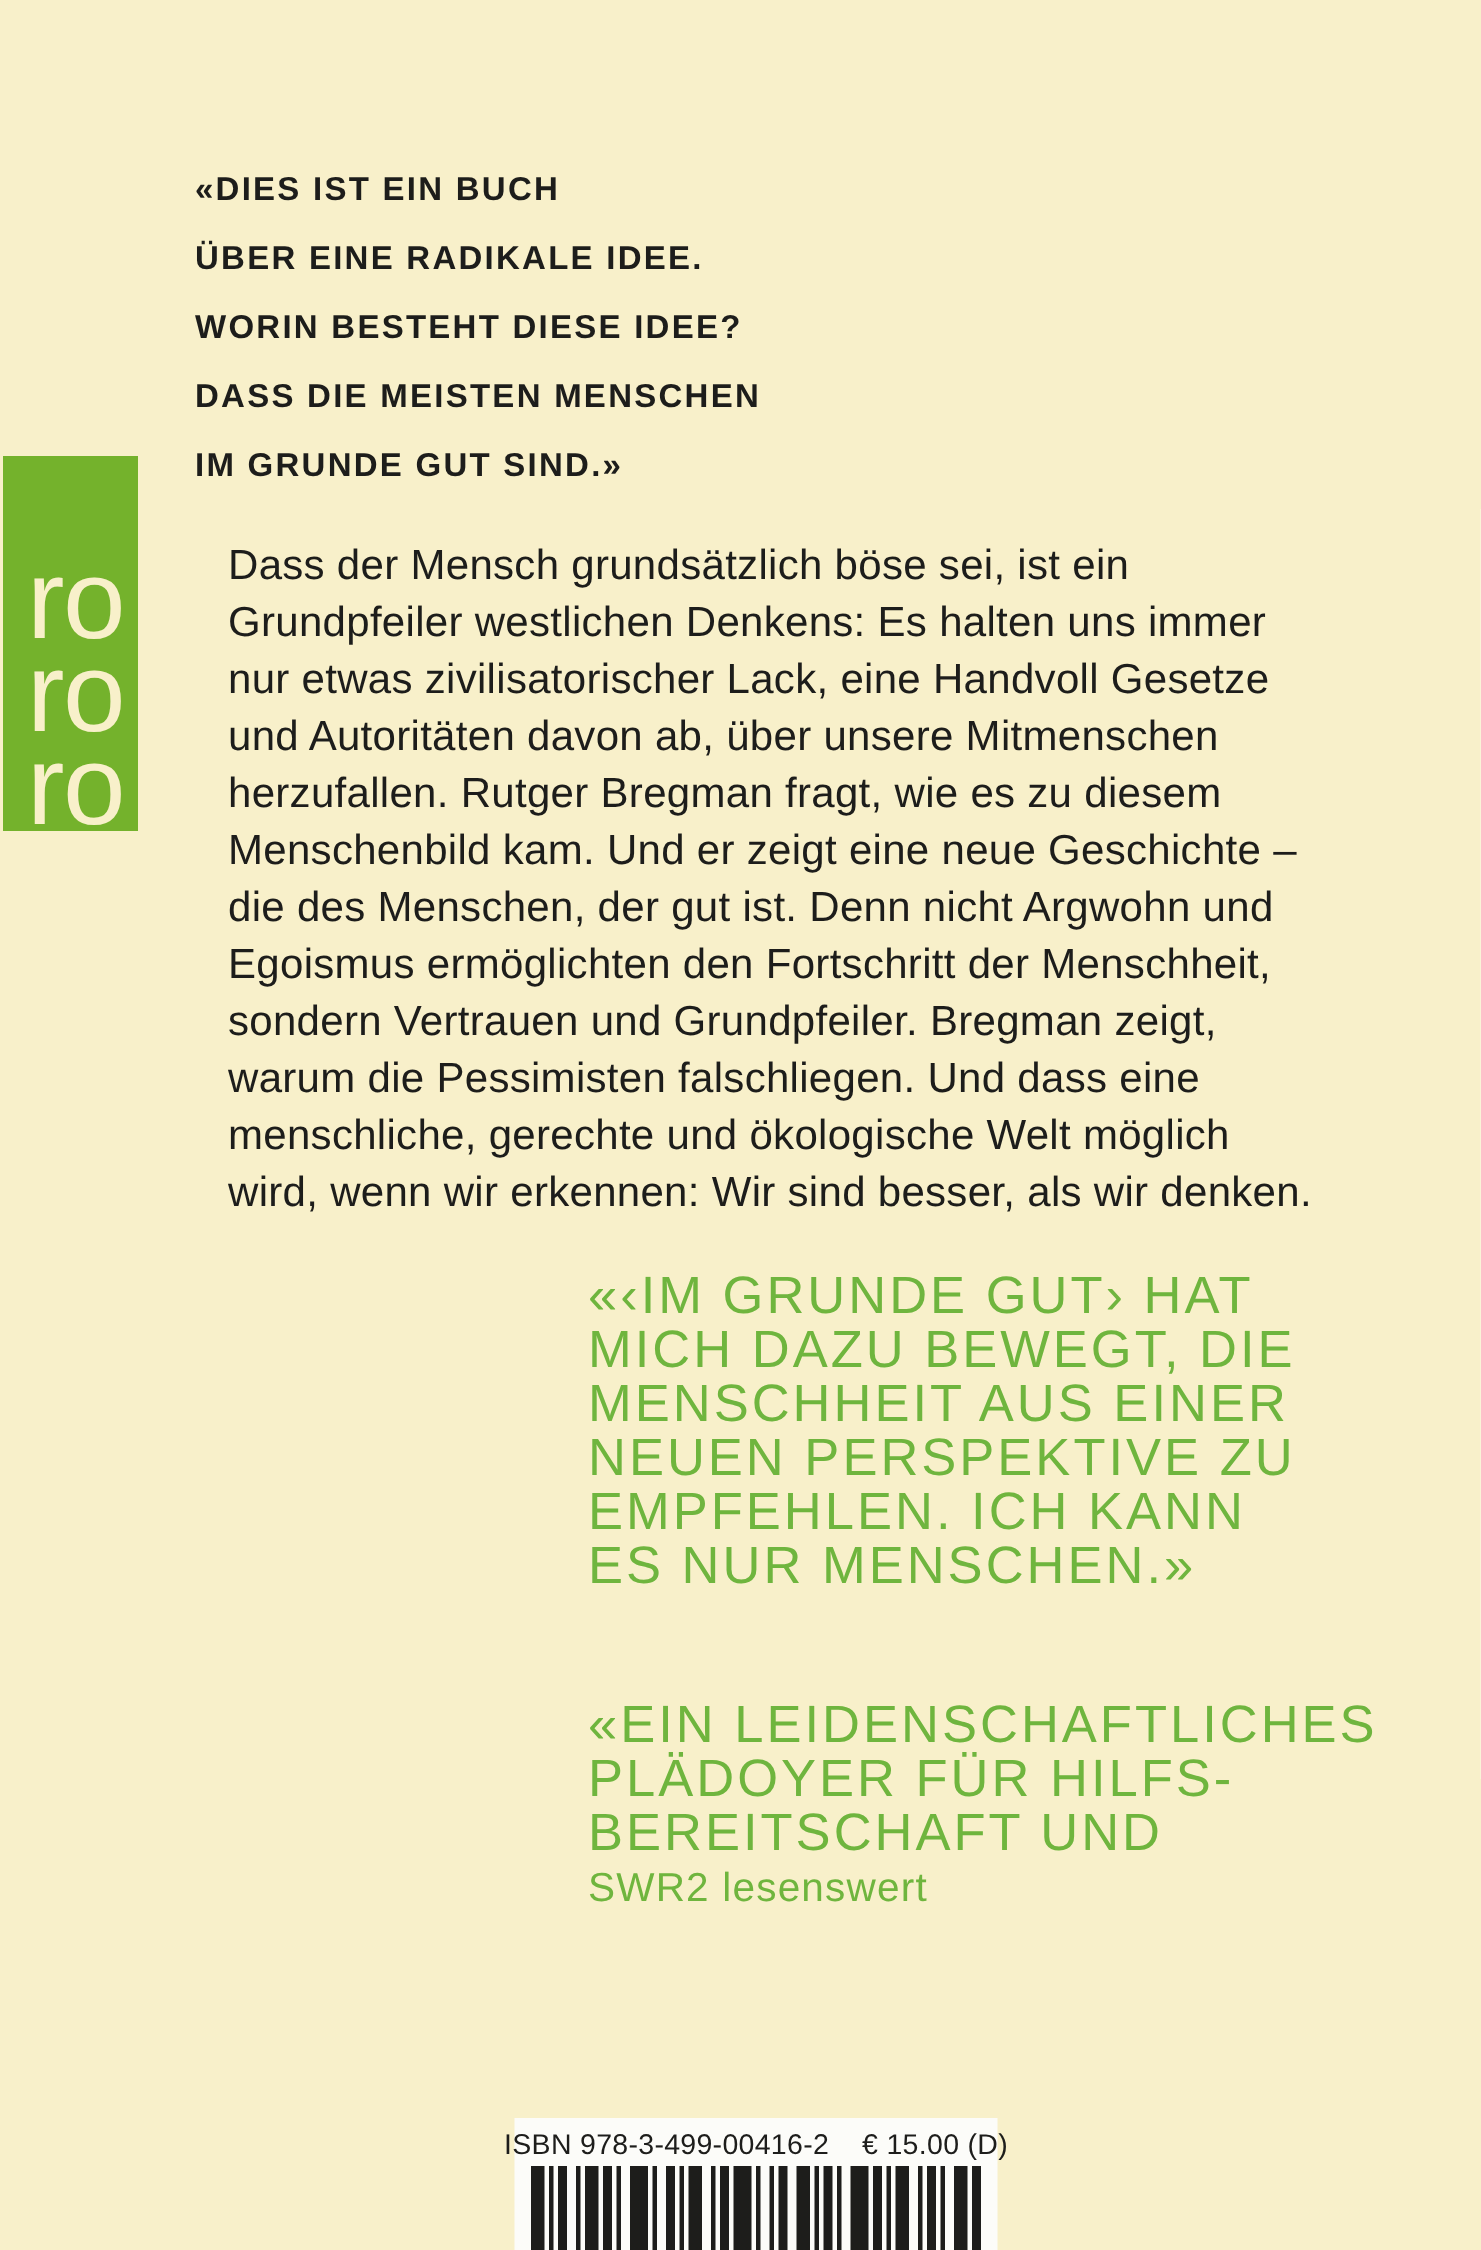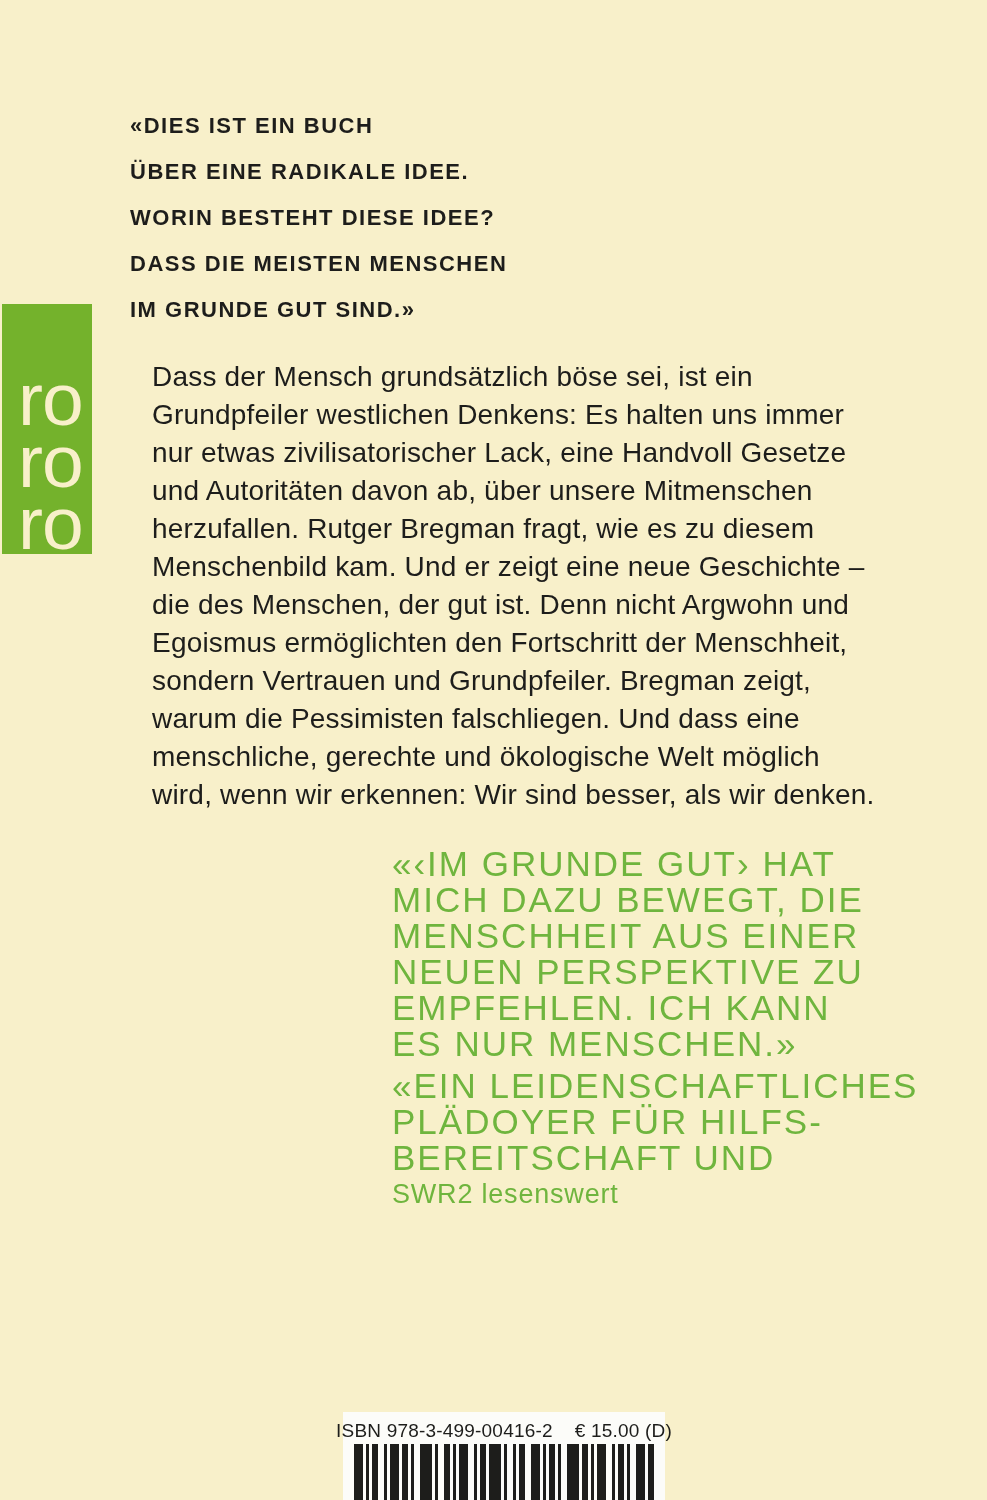--- a/index.html
+++ b/index.html
@@ -63,21 +63,21 @@
   }
 
   
   .quote {
     position: absolute;
     left: 392px;
     color: var(--green-quote, #6FB53E);
     white-space: nowrap;
   }
   .quote-1 { top: 846px; }
-  .quote-2 { top: 1068px; }
+  .quote-2 { top: 1132px; }
   .q-line {
     font-size: 35px;
     line-height: 36px;
     letter-spacing: 2px;
   }
   .q-attr {
     font-size: 27px;
     line-height: 36px;
     letter-spacing: 0.8px;
   }

